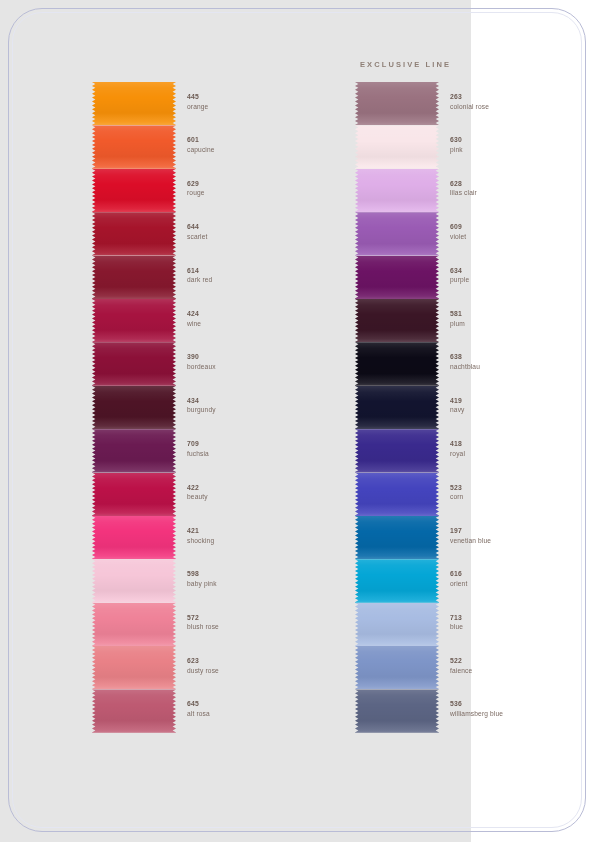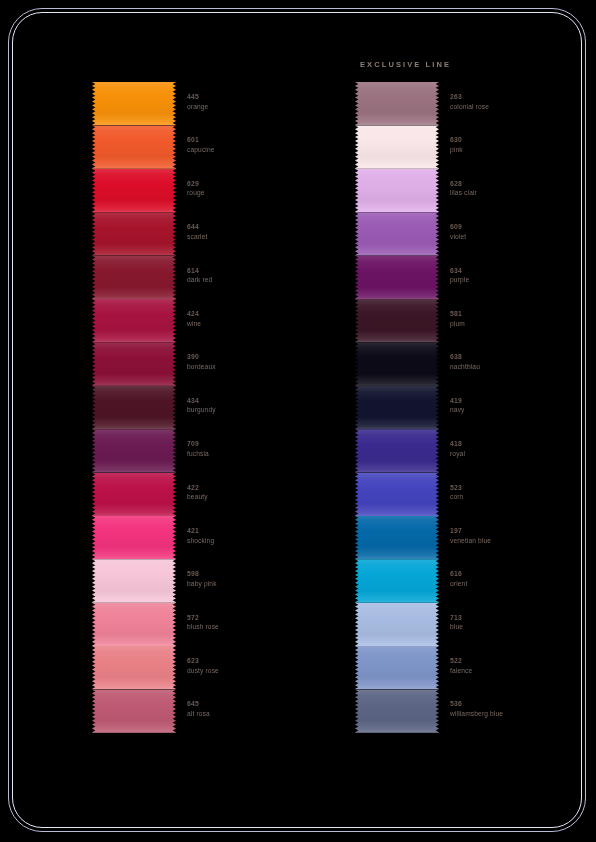--- a/index.html
+++ b/index.html
@@ -1,21 +1,21 @@
 <!DOCTYPE html>
 <html><head>
 <meta charset="utf-8">
 <style>
   html,body{margin:0;padding:0;background:#ffffff;}
   body{
     width:596px;height:842px;overflow:hidden;
     font-family:"Liberation Sans","DejaVu Sans",sans-serif;
     -webkit-font-smoothing:antialiased;
   }
-  .page{position:relative;width:596px;height:842px;background:#000000;}
+  .page{position:relative;width:471px;height:842px;background:#e5e5e5;}
 
   
   .card-border{
     position:absolute;left:8px;top:8px;width:578px;height:824px;
     border:1px solid #b9bcd6;border-radius:34px;
     box-sizing:border-box;background:transparent;
     pointer-events:none;
   }
   .card-border-inner{
     position:absolute;left:12px;top:12px;width:570px;height:816px;

